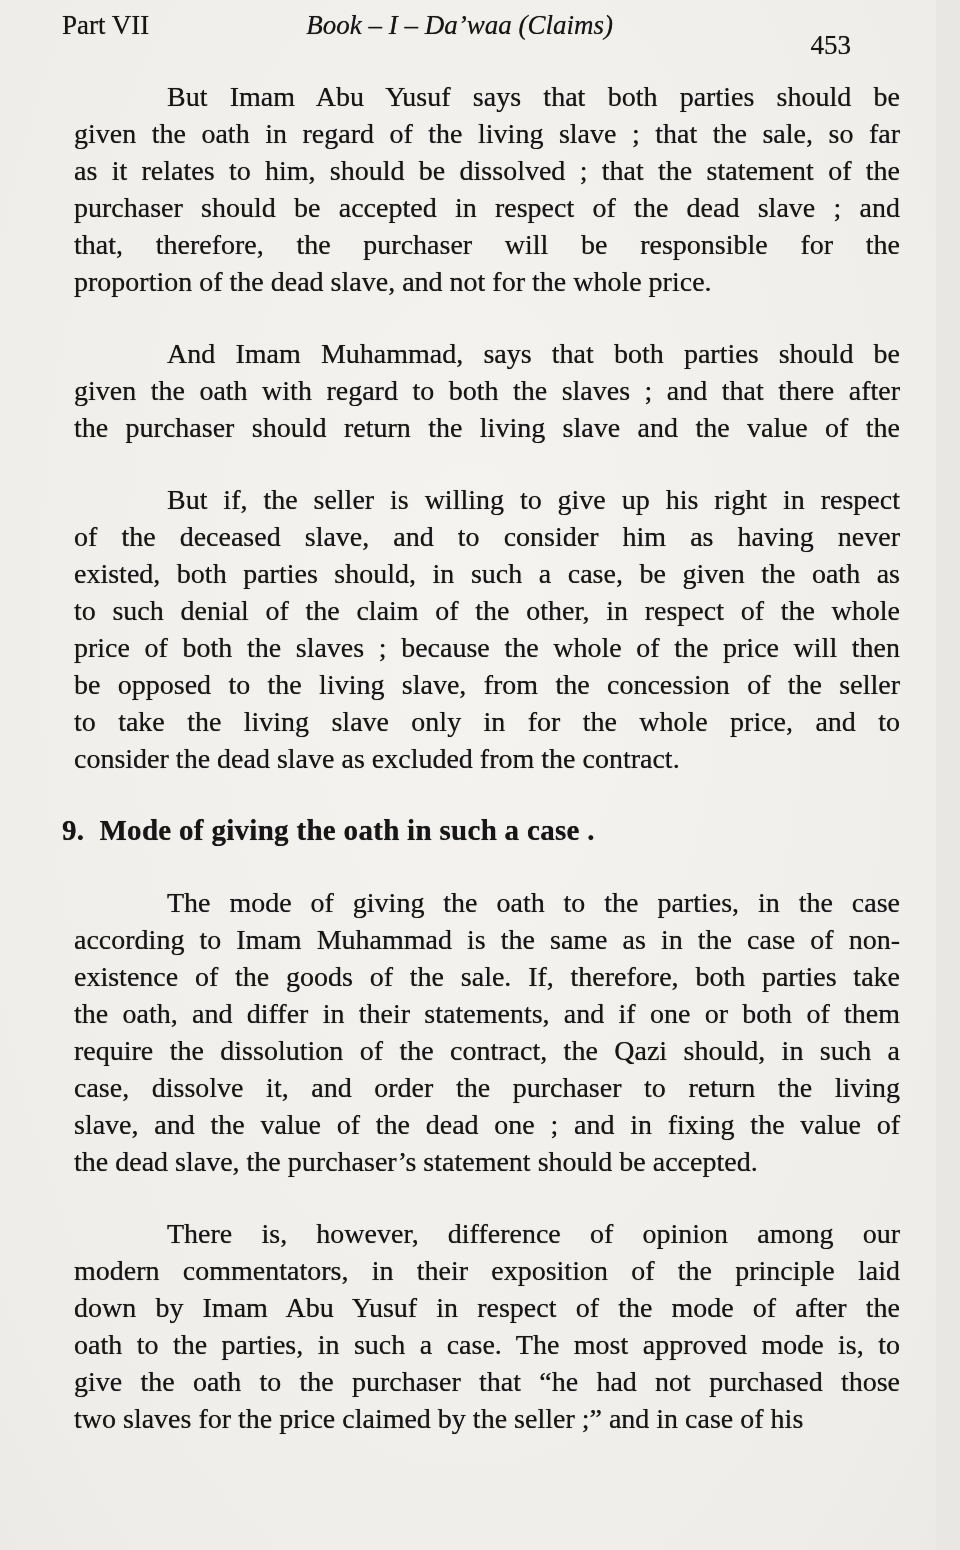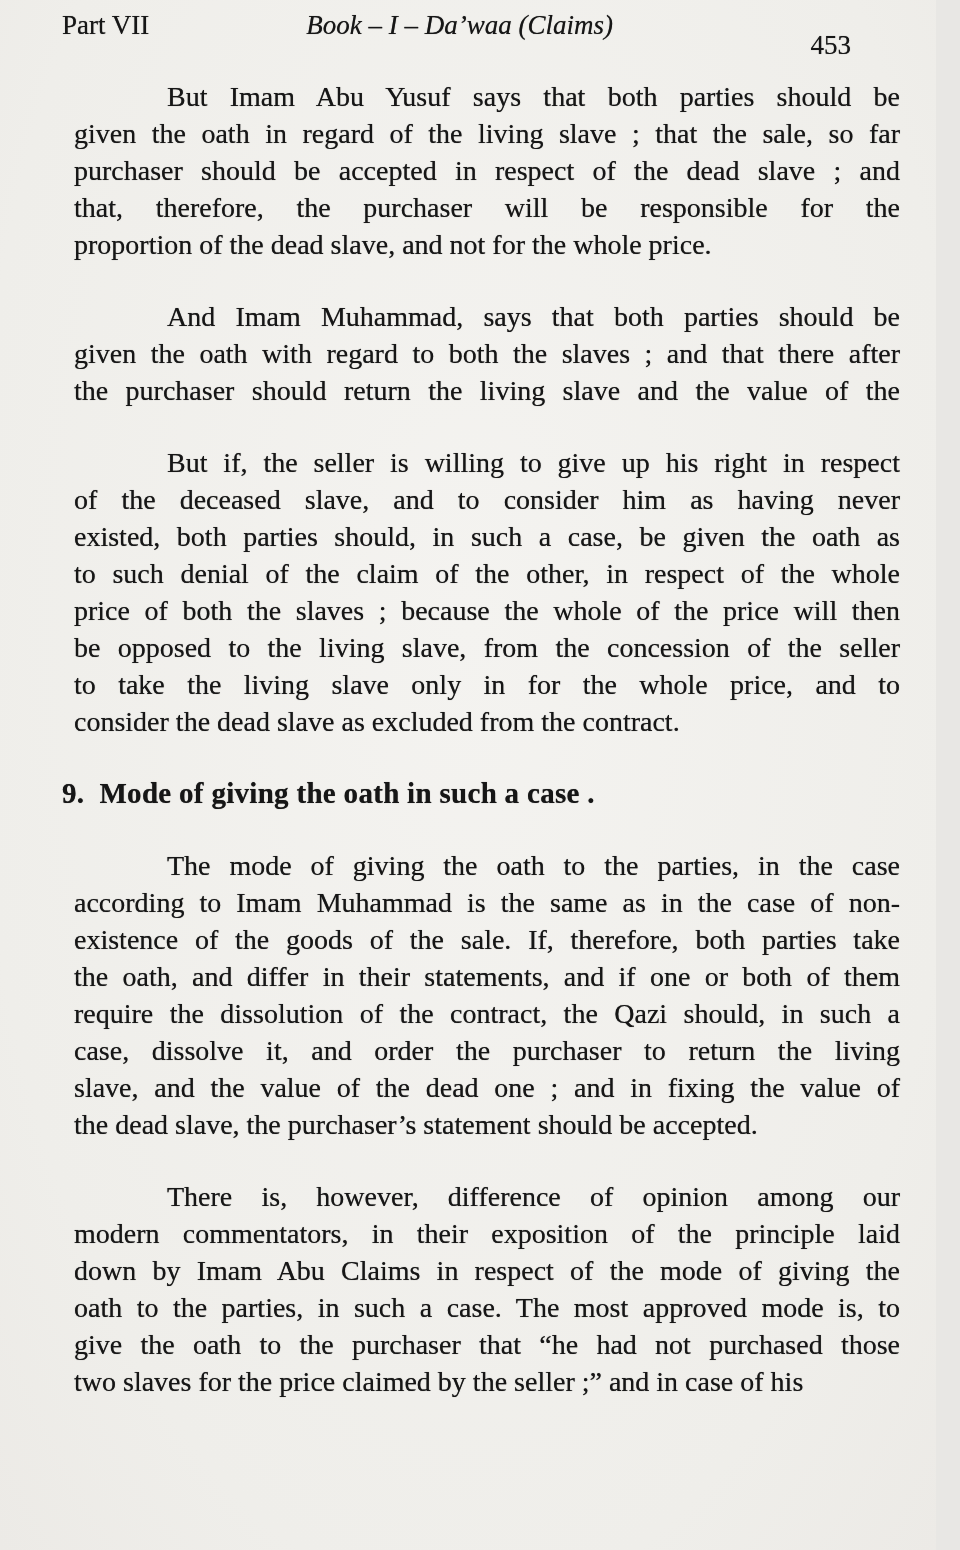--- a/index.html
+++ b/index.html
@@ -67,20 +67,21 @@
 <div class="page">
   <div class="page-header">
     <span class="part-label">Part VII</span>
     <span class="book-title">Book – I – Da’waa (Claims)</span>
     <span class="page-number">453</span>
   </div>
   <div class="page-body">
       <div class="paragraph">
         <div class="line first">But Imam Abu Yusuf says that both parties should be</div>
         <div class="line">given the oath in regard of the living slave ; that the sale, so far</div>
+        <div class="line">as it relates to him, should be dissolved ; that the statement of the</div>
         <div class="line">purchaser should be accepted in respect of the dead slave ; and</div>
         <div class="line">that, therefore, the purchaser will be responsible for the</div>
         <div class="line last">proportion of the dead slave, and not for the whole price.</div>
       </div>
       <div class="paragraph">
         <div class="line first">And Imam Muhammad, says that both parties should be</div>
         <div class="line">given the oath with regard to both the slaves ; and that there after</div>
         <div class="line">the purchaser should return the living slave and the value of the</div>
       </div>
       <div class="paragraph">
@@ -100,19 +101,19 @@
         <div class="line">existence of the goods of the sale. If, therefore, both parties take</div>
         <div class="line">the oath, and differ in their statements, and if one or both of them</div>
         <div class="line">require the dissolution of the contract, the Qazi should, in such a</div>
         <div class="line">case, dissolve it, and order the purchaser to return the living</div>
         <div class="line">slave, and the value of the dead one ; and in fixing the value of</div>
         <div class="line last">the dead slave, the purchaser’s statement should be accepted.</div>
       </div>
       <div class="paragraph">
         <div class="line first">There is, however, difference of opinion among our</div>
         <div class="line">modern commentators, in their exposition of the principle laid</div>
-        <div class="line">down by Imam Abu Claims in respect of the mode of giving the</div>
+        <div class="line">down by Imam Abu Yusuf in respect of the mode of after the</div>
         <div class="line">oath to the parties, in such a case. The most approved mode is, to</div>
         <div class="line">give the oath to the purchaser that “he had not purchased those</div>
         <div class="line last">two slaves for the price claimed by the seller ;” and in case of his</div>
       </div>
     </div>
 </div>
 
 </body></html>

